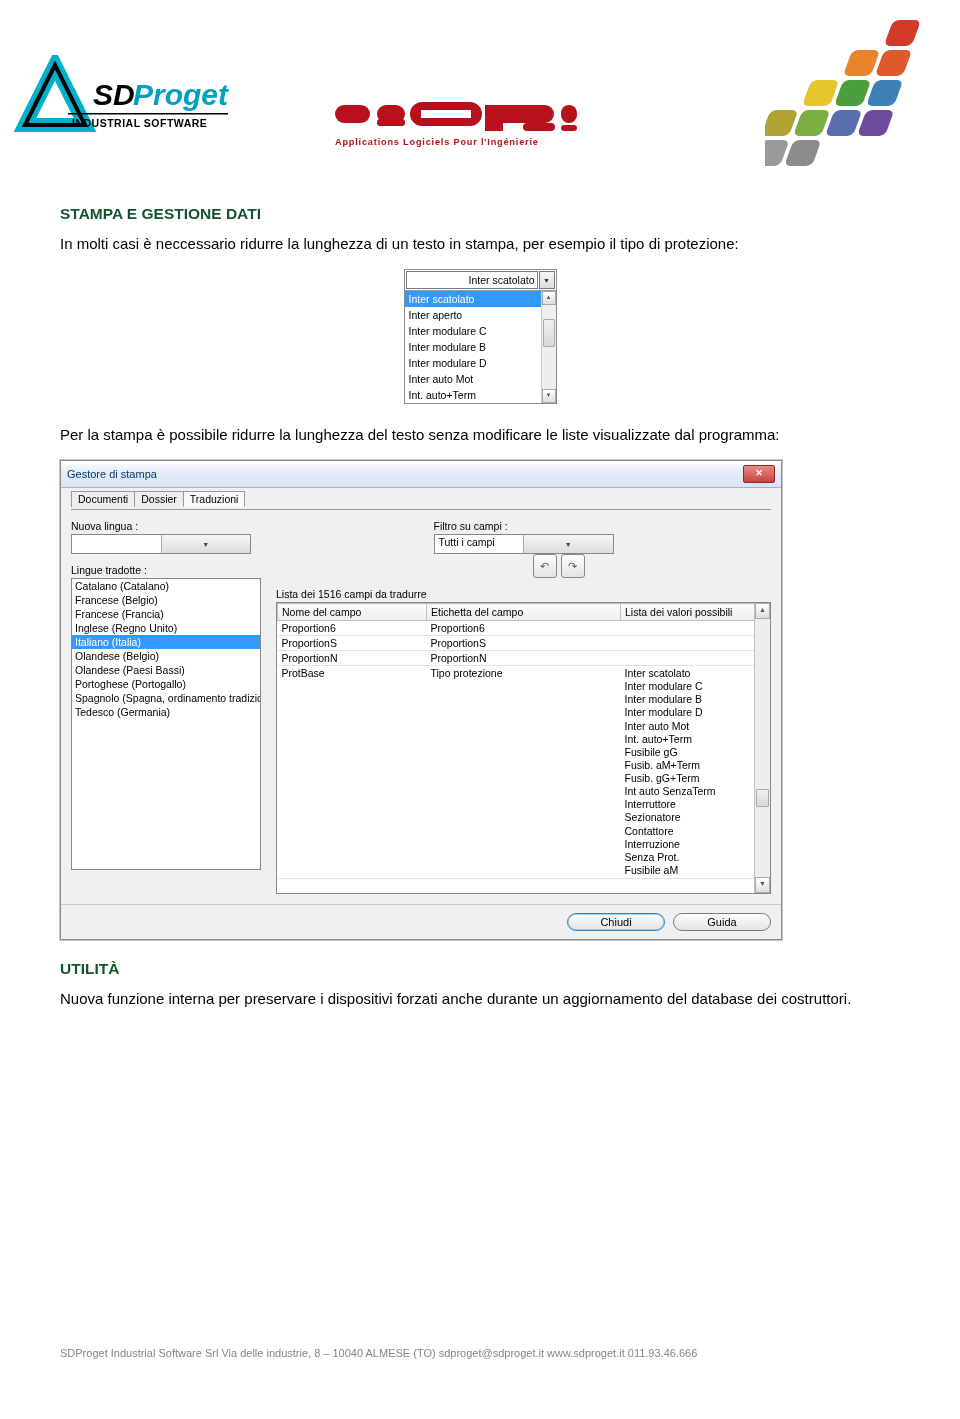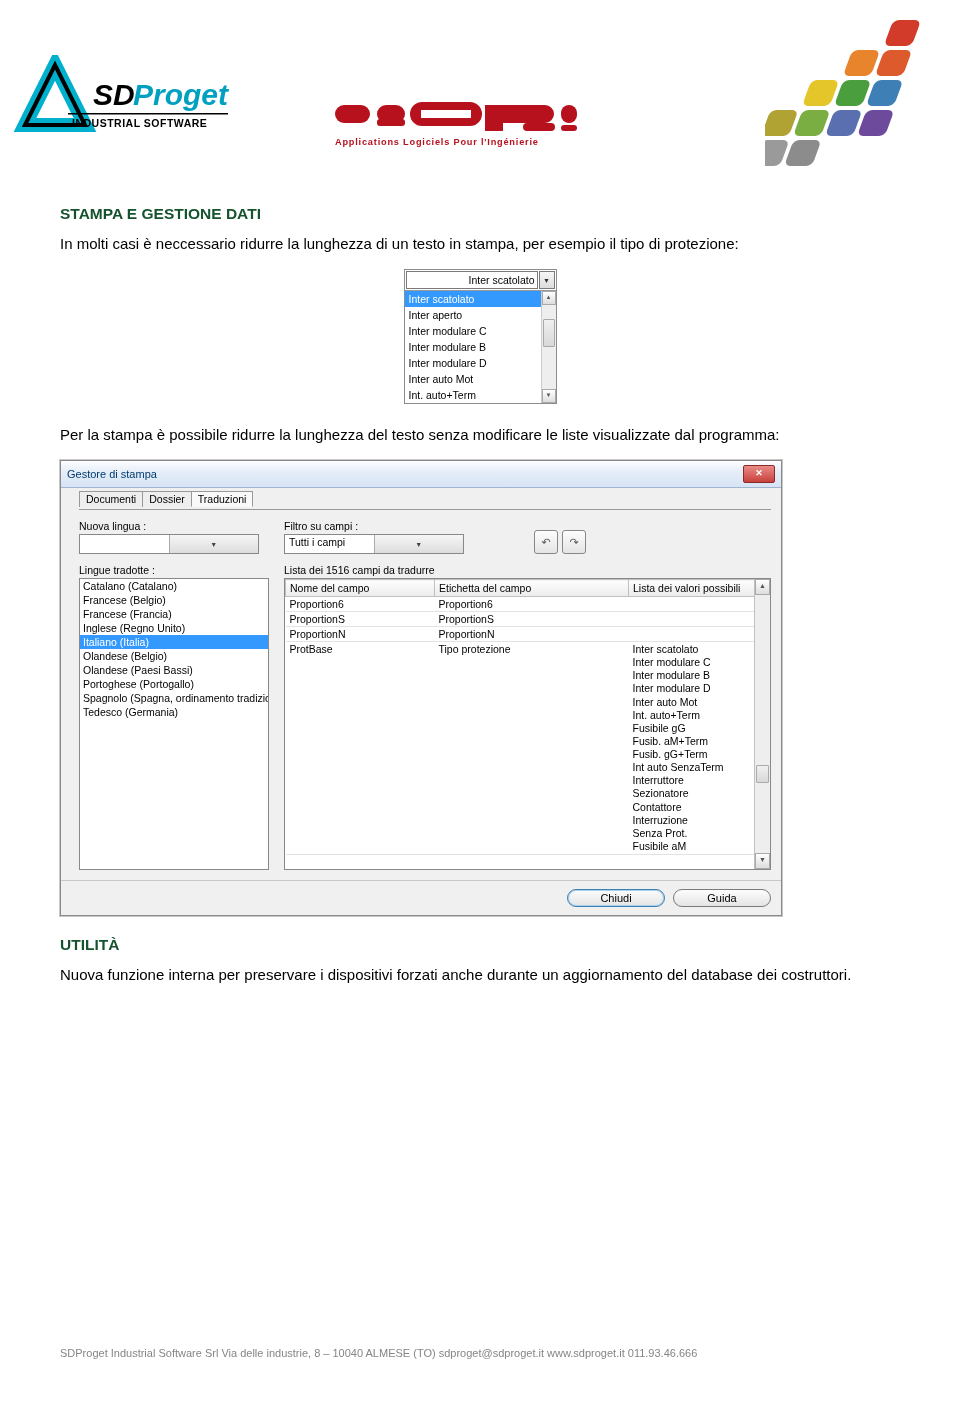--- a/index.html
+++ b/index.html
@@ -130,21 +130,21 @@
     background: linear-gradient(#e98b86,#c8413d);
     border: 1px solid #8b2a25;
     border-radius: 2px;
     color: #fff;
     font-size: 9px;
     text-align: center;
     line-height: 14px;
     font-weight: bold;
   }
   .win-body {
-    padding: 2px 10px 10px 18px;
+    padding: 2px 10px 10px 10px;
     background: #f0f0f0;
   }
   .tabstrip {
     display: flex;
     gap: 0;
     font-size: 10.5px;
     margin-bottom: 4px;
   }
   .tab {
     background: #eee;
@@ -419,21 +419,21 @@
               <div class="selected">Italiano (Italia)</div>
               <div>Olandese (Belgio)</div>
               <div>Olandese (Paesi Bassi)</div>
               <div>Portoghese (Portogallo)</div>
               <div>Spagnolo (Spagna, ordinamento tradizio</div>
               <div>Tedesco (Germania)</div>
             </div>
         </div>
 
         <div class="rightcol">
-          <div style="display:flex;align-items:flex-end;">
+          <div style="display:flex;align-items:center;flex-direction:column;">
             <div>
               <div class="lbl">Filtro su campi :</div>
               <div class="combo">
                 <span>Tutti i campi</span>
                 <span class="arrow">▼</span>
               </div>
             </div>
             <div class="toolbar-icons">
               <div class="toolbtn">↶</div>
               <div class="toolbtn">↷</div>

